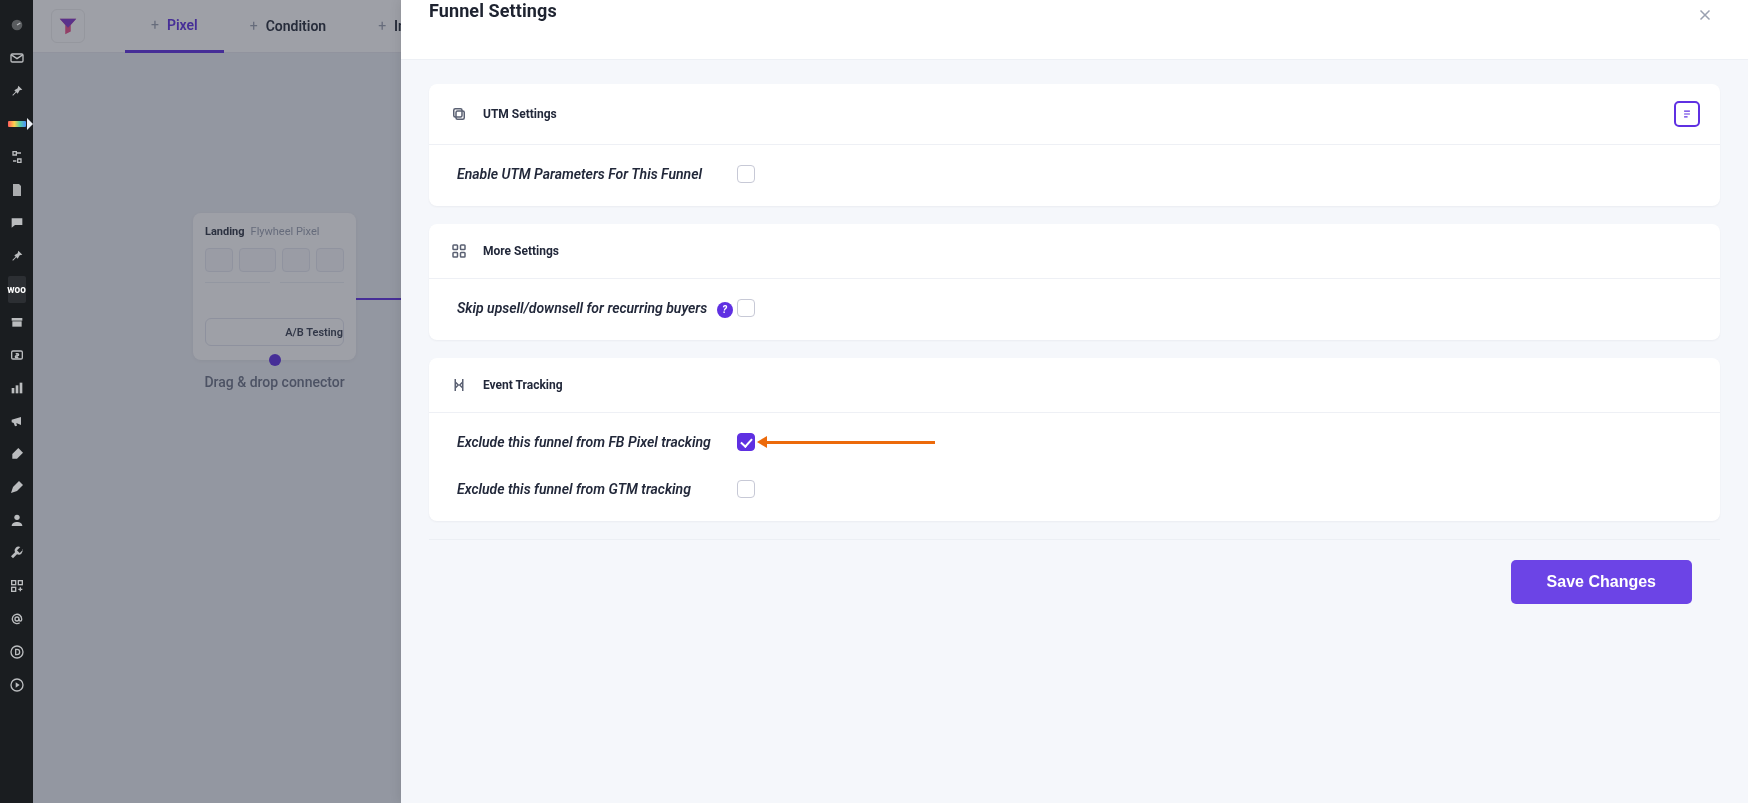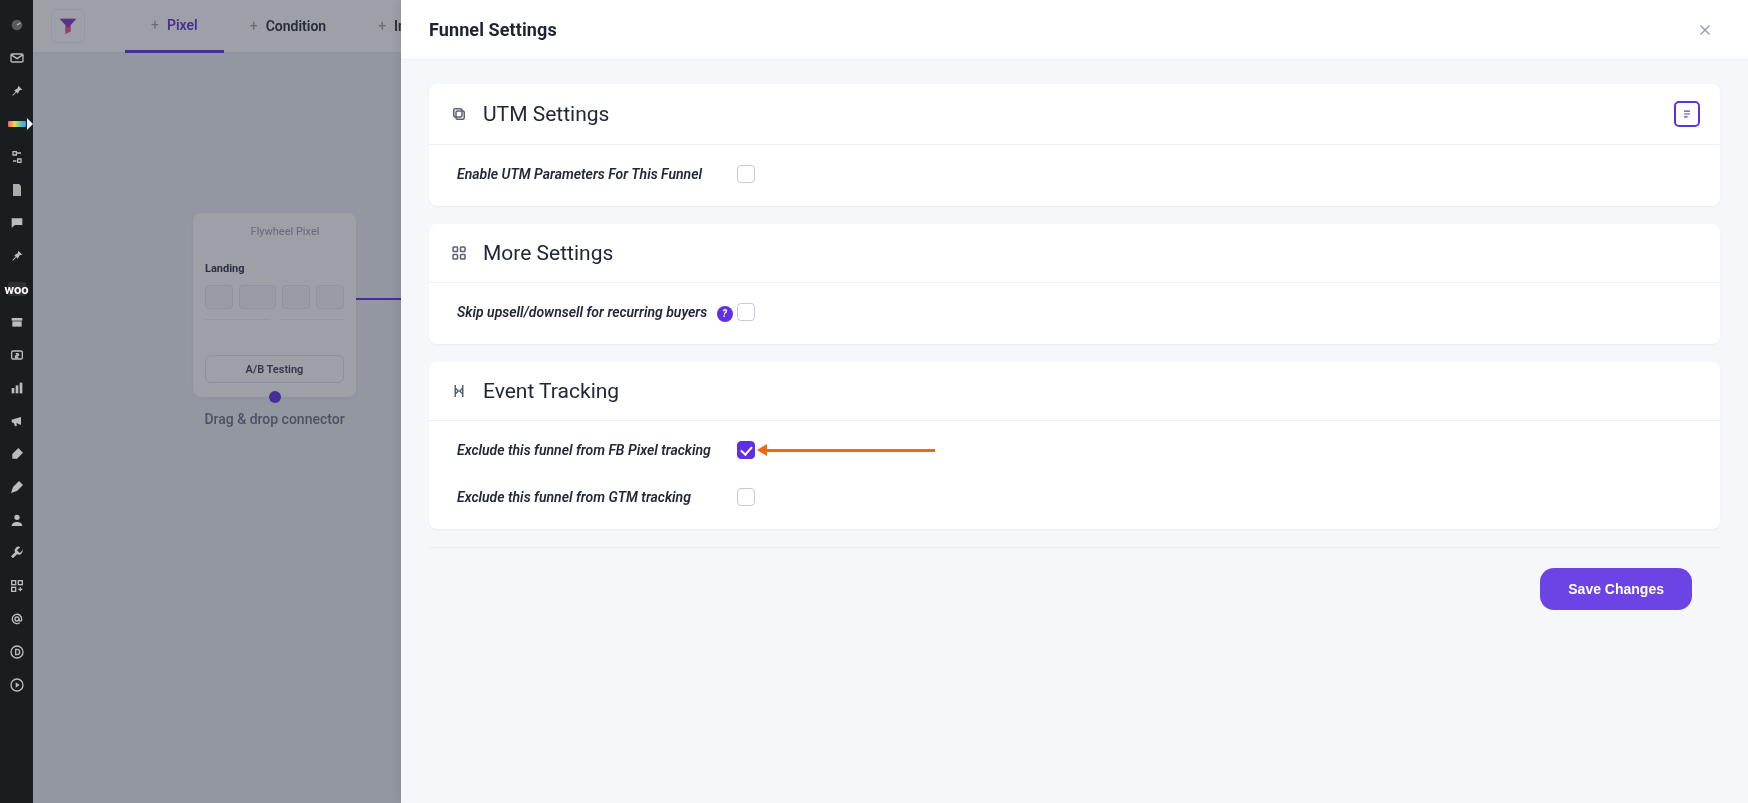--- a/index.html
+++ b/index.html
@@ -16,21 +16,21 @@
   .sidebar .side-icon.active { position: relative; }
   .sidebar .gradient-icon {
     width: 18px; height: 6px;
     background: linear-gradient(90deg,#ff5c5c 0%, #ffd24c 35%, #5ad1a1 65%, #4a90ff 100%);
     border-radius: 1px;
   }
   .sidebar .side-icon.active::after {
     content: ""; position: absolute; right: -7px; top: 50%; transform: translateY(-50%);
     border-left: 6px solid #eceff4; border-top: 6px solid transparent; border-bottom: 6px solid transparent;
   }
-  .woo-badge { width:18px; height:14px; background:#2c2f33; border-radius:2px; display:flex; align-items:center; justify-content:center; font-size:13px; font-weight:700; color:#fff; }
+  .woo-badge { width:18px; height:27px; background:#2c2f33; border-radius:2px; display:flex; align-items:center; justify-content:center; font-size:10px; font-weight:700; color:#fff; }
 
   
   .app-canvas {
     position: absolute; left: 33px; top: 0; right: 0; height: 100%;
     background: #eceff4;
   }
   .topbar {
     position: absolute; left: 0; top: 0; right: 0; height: 53px;
     background: #fff; border-bottom: 1px solid #e8e8ee;
     display: flex; align-items: center; padding: 0 18px;
@@ -44,59 +44,59 @@
   .tabs { display:flex; gap: 0; }
   .tab { display:flex; align-items:center; height: 53px; padding: 0 26px; font-size: 14px; font-weight: 600; color:#262c3a; }
   .tab .plus { color:#9aa0b0; margin-right:8px; font-weight:400; }
   .tab.active { color:#5f30e2; border-bottom: 3px solid #5f30e2; }
   .canvas-body { position:absolute; left:0; right:0; top:53px; bottom:0; }
   .node {
     position:absolute; left:160px; top:160px; width:163px;
     background:#fff; border-radius:8px; padding:12px 12px 14px; box-shadow:0 1px 4px rgba(0,0,0,.06);
   }
   .node-header { display:flex; gap:6px; font-size:11px; margin-bottom:10px; }
-  .node-header .tag { font-weight:700; color:#2f3544;margin-top:37px; }
+  .node-header .tag { font-weight:700; color:#2f3544; }
   .node-header .sub { color:#9aa0b0; }
   .node-toolbar { display:flex; gap:6px; margin-bottom:10px; }
   .tbtn { flex:none; width:28px; height:24px; border:1px solid #e6e8f0; border-radius:4px; background:#f7f8fb; }
   .tbtn.wide { flex:1; }
   .node-row { display:flex; gap:10px; margin-bottom:10px; }
   .node-row .cell { flex:1; height:26px; border-top:1px solid #eceef4; }
-  .ab-btn { height:28px; border:1px solid #e2e4ee; border-radius:6px; display:flex; align-items:center; justify-content:center; font-size:11px; font-weight:600; color:#3a4152; margin-top:4px; }
+  .ab-btn { height:28px; border:1px solid #e2e4ee; border-radius:6px; display:flex; align-items:center; justify-content:flex-end; font-size:11px; font-weight:600; color:#3a4152; margin-top:4px; }
   .node-dot { width:12px; height:12px; border-radius:50%; background:#5f30e2; position:absolute; left:50%; bottom:-6px; transform:translateX(-50%); }
   .node-caption { position:absolute; left:0; right:0; bottom:-30px; text-align:center; font-size:14px; color:#6b7285; font-weight:500; }
   .connector { position:absolute; left:323px; top:245px; width:90px; height:2px; background:#5f30e2; }
 
   
   .overlay {
     position:absolute; left:33px; top:0; right:0; height:100%;
     background: rgba(40,44,60,.45); z-index:5;
   }
   .panel {
     position:absolute; right:0; top:0; width:1347px; height:100%;
     background:#f5f7fb; z-index:6; display:flex; flex-direction:column;
     box-shadow: -2px 0 10px rgba(0,0,0,.08);
   }
   .panel-header {
     height:60px; background:#fff; border-bottom:1px solid #edf0f5;
-    display:flex; align-items:center; padding:15px 28px;
+    display:flex; padding:0 28px;
   }
   .panel-title { font-size:18px; font-weight:700; color:#1e2330; letter-spacing:.1px; }
   .close-btn { margin-left:auto; color:#9aa1b1; cursor:pointer; padding:6px; }
   .close-btn svg { width:18px; height:18px; display:block; }
 
   .panel-body { flex:1; overflow:auto; padding: 24px 28px 0; }
 
   .section { background:#fff; border-radius:8px; margin-bottom:18px; box-shadow:0 1px 2px rgba(30,35,60,.05); }
   .section-head {
     display:flex; align-items:center; padding:17px 20px; border-bottom:1px solid #eef0f5;
   }
   .section-head .sicon { width:20px; height:20px; color:#5a6072; margin-right:14px; display:flex; align-items:center; justify-content:center; }
   .section-head .sicon svg { width:18px; height:18px; }
-  .section-head .stitle { font-size:21px; font-weight:400; color:#22283a; }
+  .section-head .stitle { font-size:12px; font-weight:700; color:#22283a; }
   .section-head .right-icon { margin-left:auto; width:26px; height:26px; border:2px solid #5f30e2; border-radius:5px; color:#5f30e2; display:flex; align-items:center; justify-content:center; }
   .section-head .right-icon svg { width:14px; height:14px; }
 
   .section-body { padding: 6px 0 8px; font-style: italic; }
   .row {
     display:flex; align-items:center; padding: 14px 28px; font-size:14px; color:#22283a; font-weight:600;
   }
   .row .label { width:280px; flex:none; line-height:1.35; }
   .row .help { display:inline-flex; width:16px; height:16px; border-radius:50%; background:#5f30e2; color:#fff; font-size:10px; align-items:center; justify-content:center; font-weight:700; margin-left:6px; }
   .cb {
@@ -108,22 +108,22 @@
     border-right:2px solid #fff; border-bottom:2px solid #fff; transform:rotate(42deg);
   }
   .annot { position:relative; margin-left:10px; }
   .annot-line { height:3px; width:170px; background:#ec6a0b; }
   .annot-arrow { position:absolute; left:-8px; top:-5px; width:0; height:0; border-right:10px solid #ec6a0b; border-top:6px solid transparent; border-bottom:6px solid transparent; }
 
   .hr-sep { height:1px; background:#eceff4; margin: 2px 0 20px; }
 
   .panel-footer { padding: 0 28px 28px; display:flex; justify-content:flex-end; }
   .save-btn {
-    background:#6c44e6; color:#fff; font-size:14px; font-weight:700;
-    padding: 13px 28px; border:none; border-radius:14px; cursor:pointer;
+    background:#6c44e6; color:#fff; font-size:16px; font-weight:700;
+    padding: 13px 36px; border:none; border-radius:5px; cursor:pointer;
   }
 </style>
 </head>
 <body>
 
 <div class="sidebar">
   <div class="side-icon">
       <svg viewBox="0 0 24 24" fill="currentColor">
         <circle cx="12" cy="12" r="8" opacity=".4"></circle>
         <path d="M12 12 L17 9" stroke="currentColor" stroke-width="2"></path>

